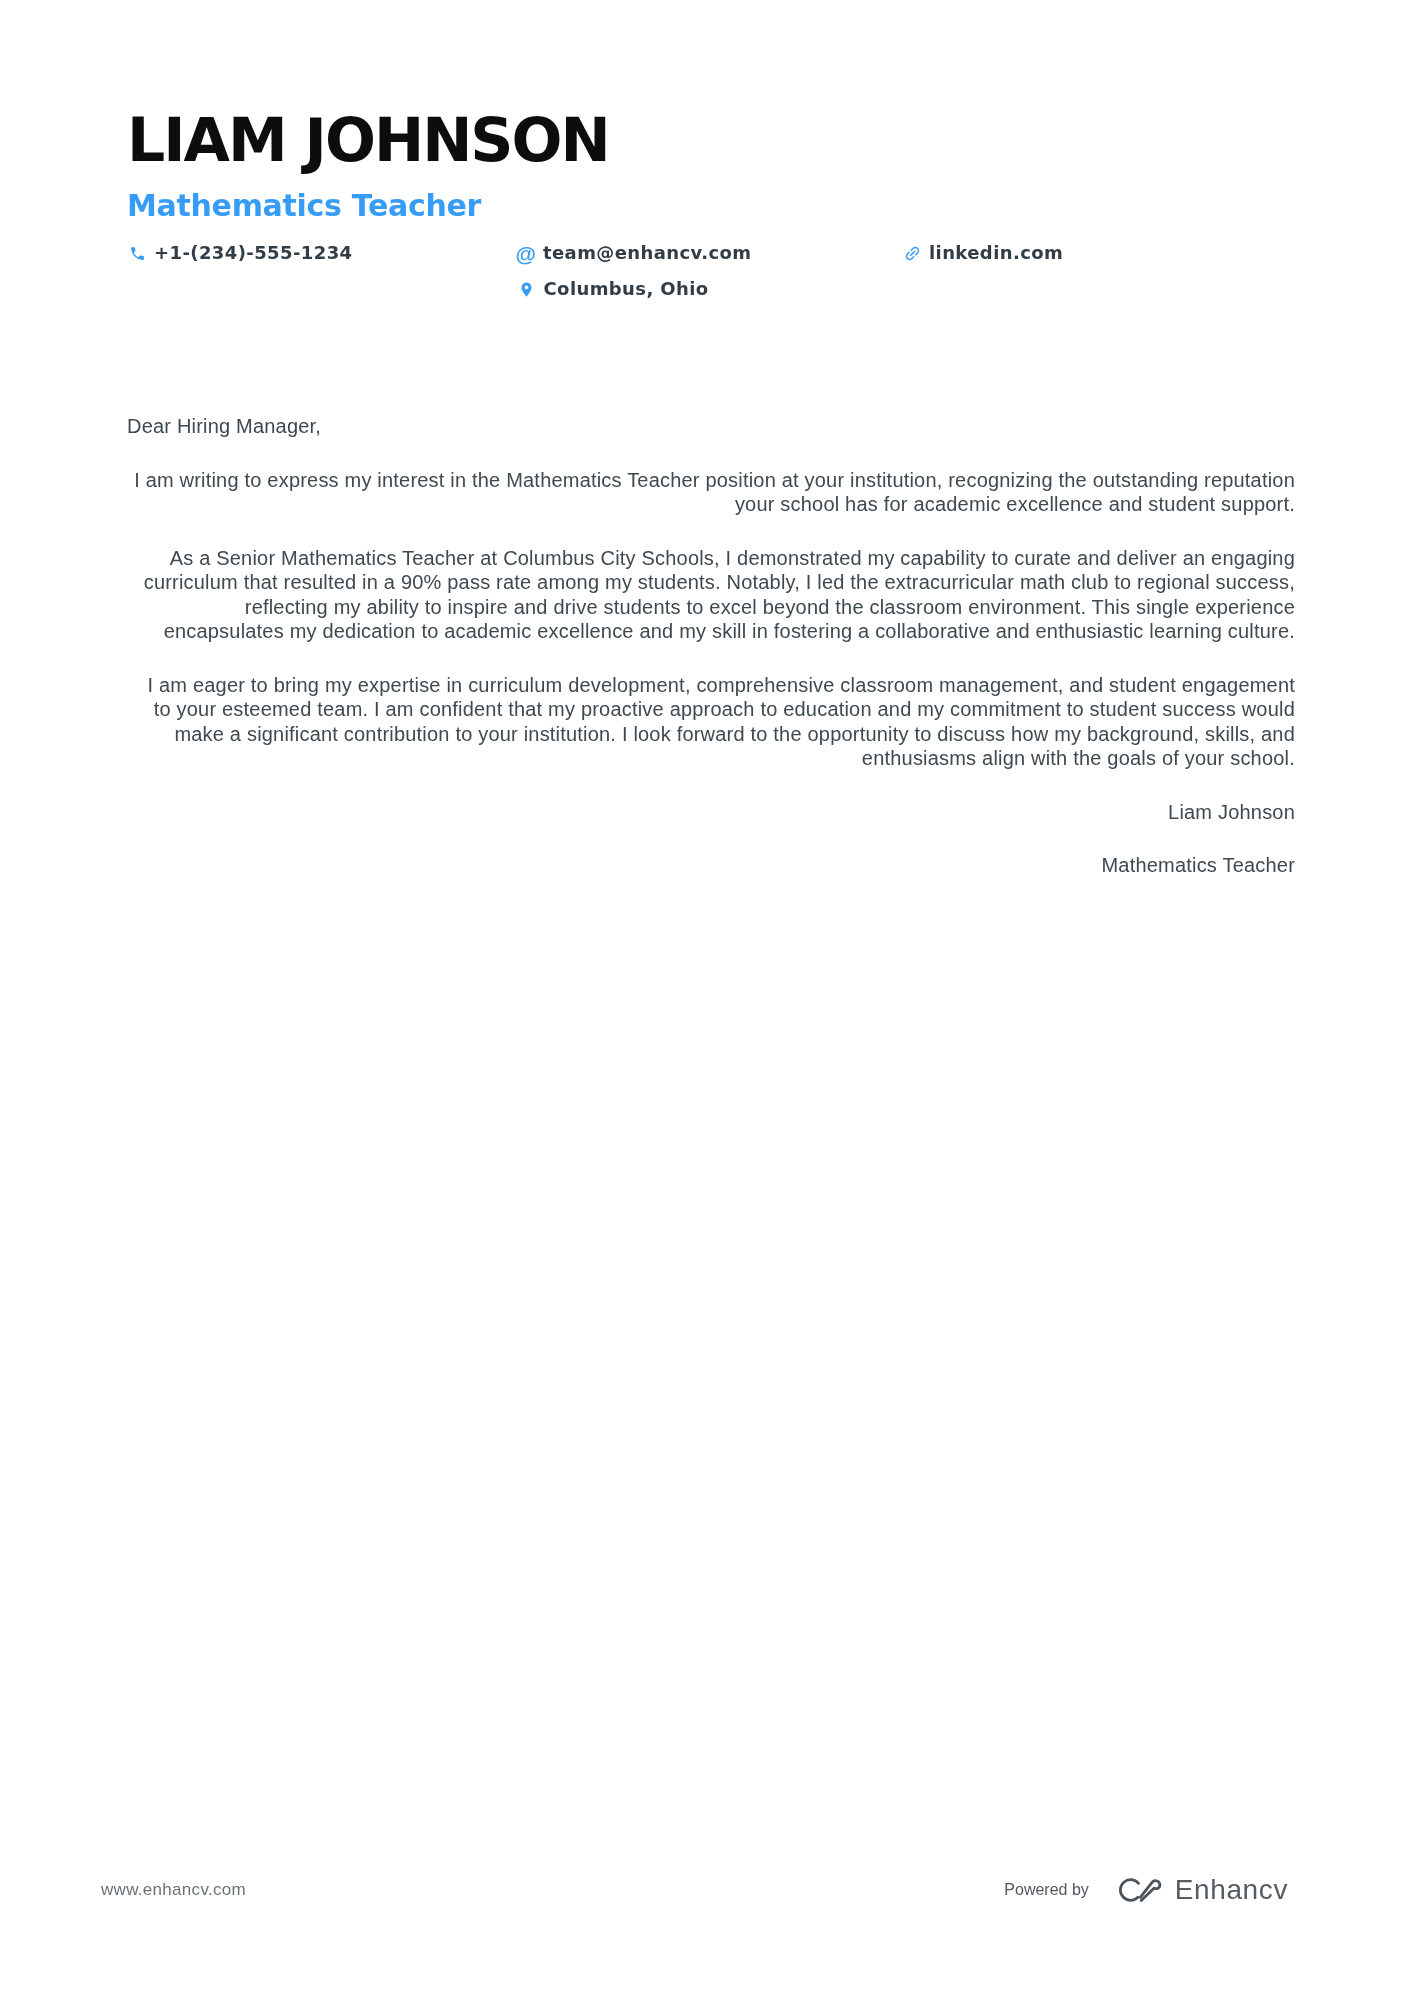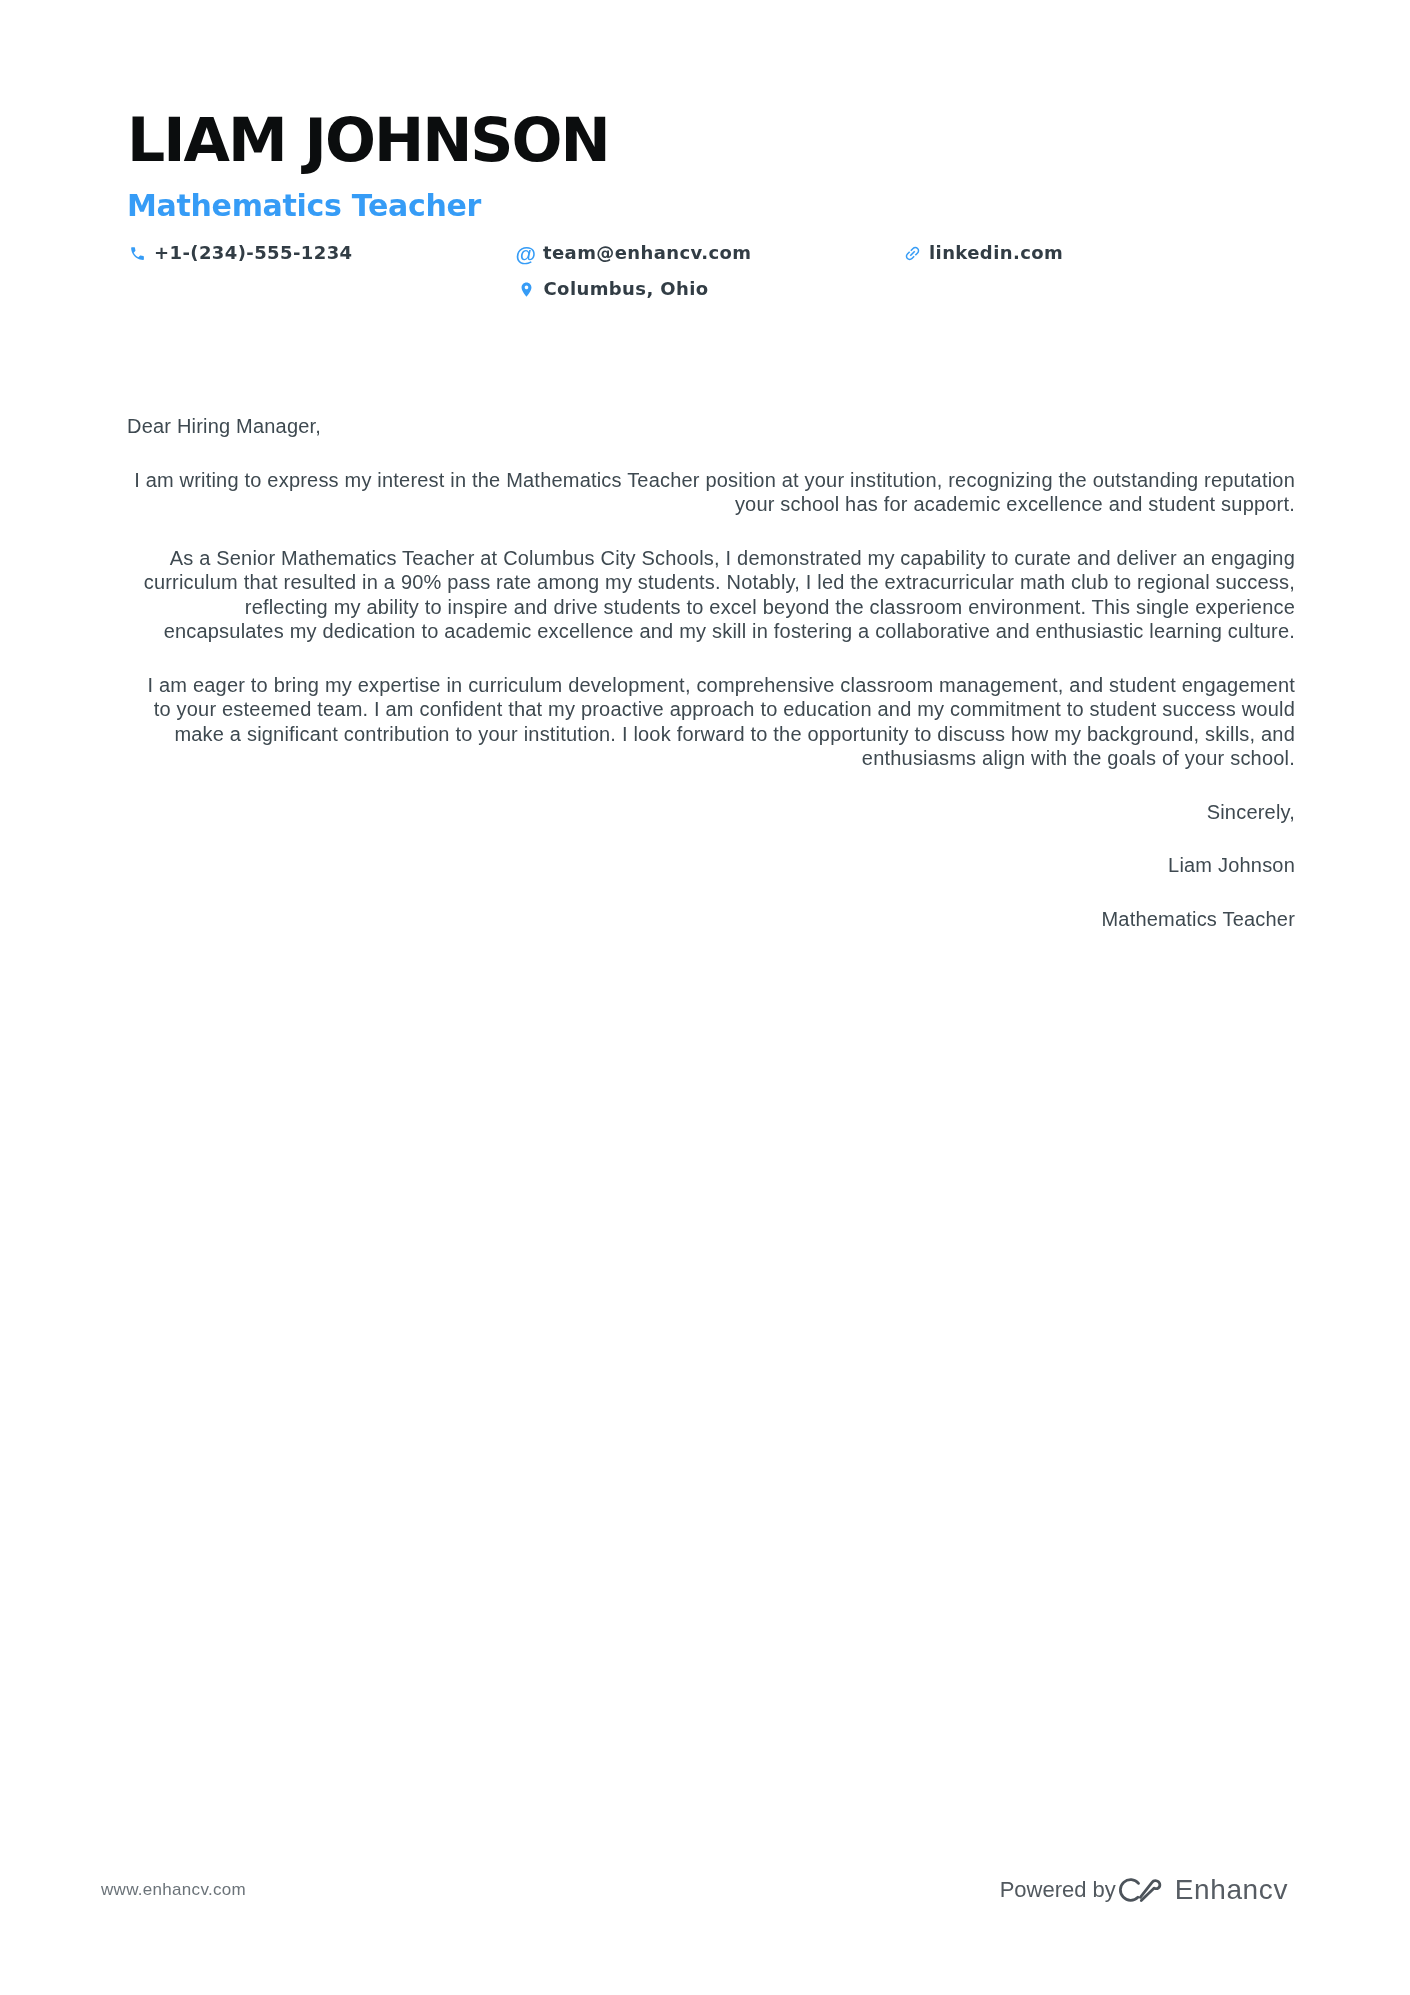--- a/index.html
+++ b/index.html
@@ -58,21 +58,21 @@
   .letter p.first { margin-top:28px; }
   .letter p + p { margin-top:29px;text-align:right; }
 
   
   .footer {
     position:absolute; left:101px; right:122px; top:1872px; height:36px;
     display:flex; align-items:center; justify-content:space-between;
   }
   .website { font-size:17px; letter-spacing:0.3px; color:var(--footer-text); }
   .powered { display:flex; align-items:center; }
-  .powered-label { font-size:22px; color:var(--powered-text); }
+  .powered-label { font-size:16px; color:var(--powered-text); margin-right:27px; }
   .brand-logo { margin-right:10px; display:block; }
   .brand-name {
     font-size:28px; font-weight:500; letter-spacing:0.6px;
     color:var(--brand-text);
   }
 </style>
 </head>
 <body>
 
 <div class="header">
@@ -114,21 +114,20 @@
       <span>Columbus, Ohio</span>
     </div>
   </div>
 </div>
 
 <div class="letter">
   <p class="first">Dear Hiring Manager,</p>
   <p>I am writing to express my interest in the Mathematics Teacher position at your institution, recognizing the outstanding reputation your school has for academic excellence and student support.</p>
   <p>As a Senior Mathematics Teacher at Columbus City Schools, I demonstrated my capability to curate and deliver an engaging curriculum that resulted in a 90% pass rate among my students. Notably, I led the extracurricular math club to regional success, reflecting my ability to inspire and drive students to excel beyond the classroom environment. This single experience encapsulates my dedication to academic excellence and my skill in fostering a collaborative and enthusiastic learning culture.</p>
   <p>I am eager to bring my expertise in curriculum development, comprehensive classroom management, and student engagement to your esteemed team. I am confident that my proactive approach to education and my commitment to student success would make a significant contribution to your institution. I look forward to the opportunity to discuss how my background, skills, and enthusiasms align with the goals of your school.</p>
-  <p>Sincerely,</p>
   <p>Liam Johnson</p>
   <p>Mathematics Teacher</p>
 </div>
 
 <div class="footer">
   <span class="website">www.enhancv.com</span>
   <div class="powered">
     <span class="powered-label">Powered by</span>
     <svg class="brand-logo" width="49" height="28" viewBox="0 0 50 28" fill="none" aria-hidden="true">
       <path d="M23 7.2 A10.5 10.5 0 1 0 22.4 21.4" stroke="var(--logo-stroke)" stroke-width="2.8" stroke-linecap="round" fill="none"></path>

